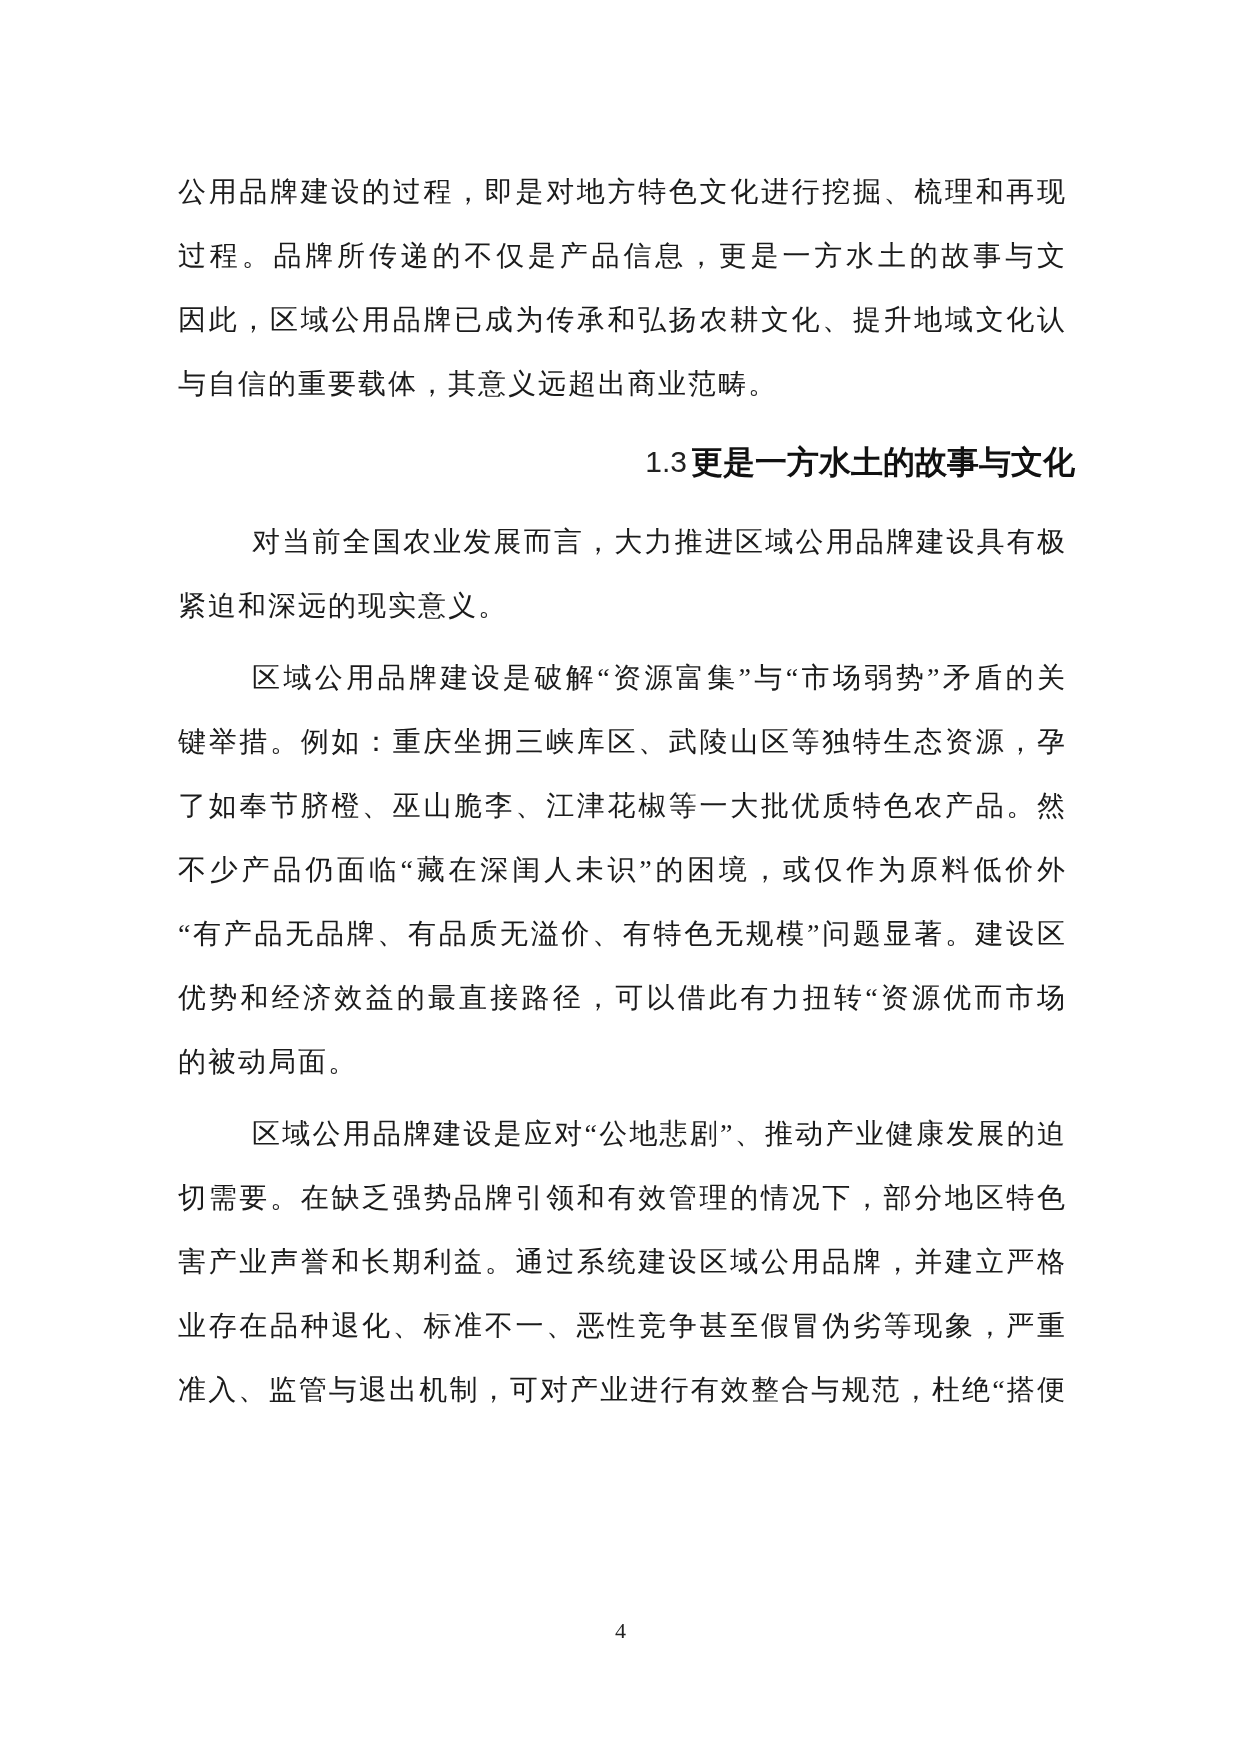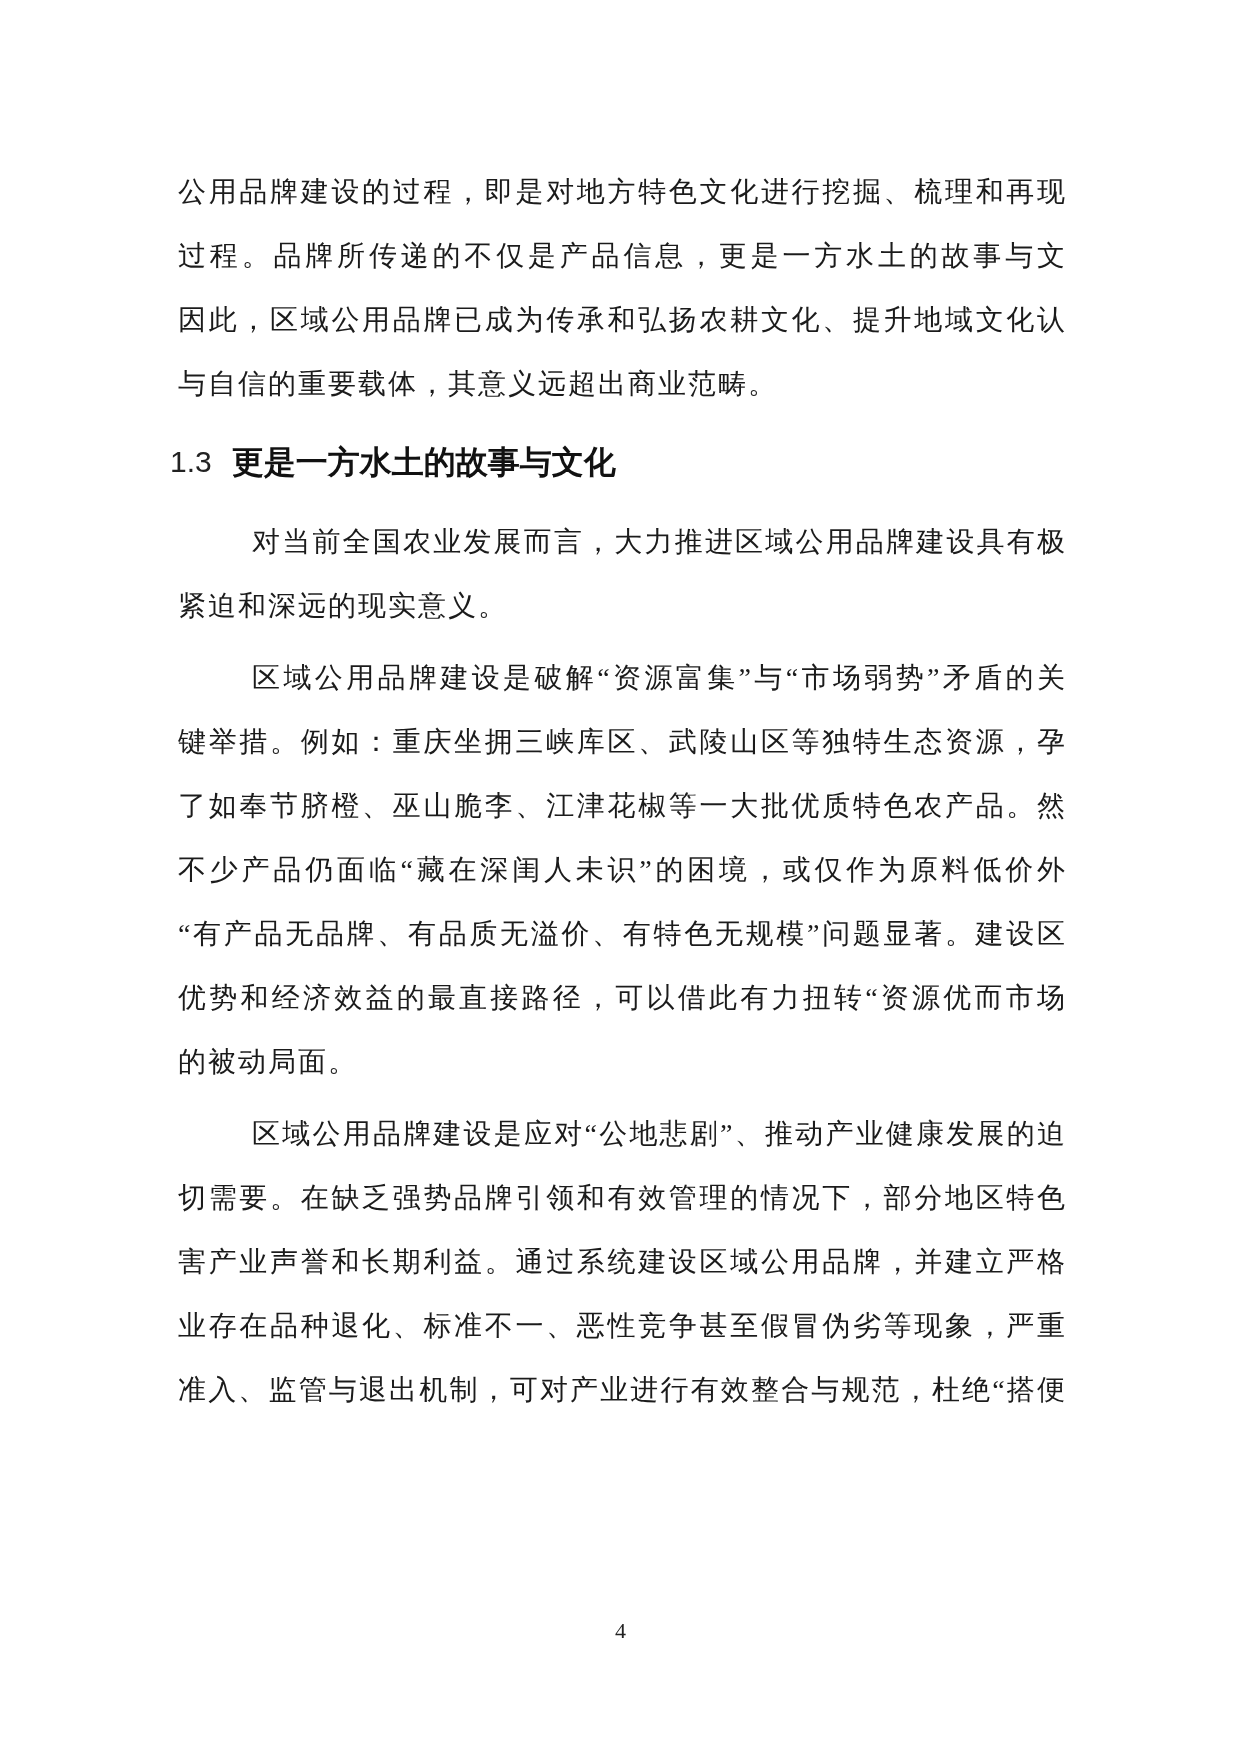--- a/index.html
+++ b/index.html
@@ -37,25 +37,26 @@
   }
   .line.no-flush {
     text-align-last: left;
   }
   .line.indent {
     text-indent: 74px;
   }
   .heading {
     display: flex;
     align-items: center;
-    gap: 20px;
+    gap: 4px;
     height: 64px;
     line-height: 64px;
     margin: 14px 0 16px 0;
     font-family: "Liberation Sans", "DejaVu Sans", sans-serif;
+    justify-content: flex-end;
   }
   .heading-number {
     font-size: 30px;
     font-weight: 400;
     color: #222222;
   }
   .heading-text {
     font-size: 32px;
     font-weight: 700;
     color: #111111;

